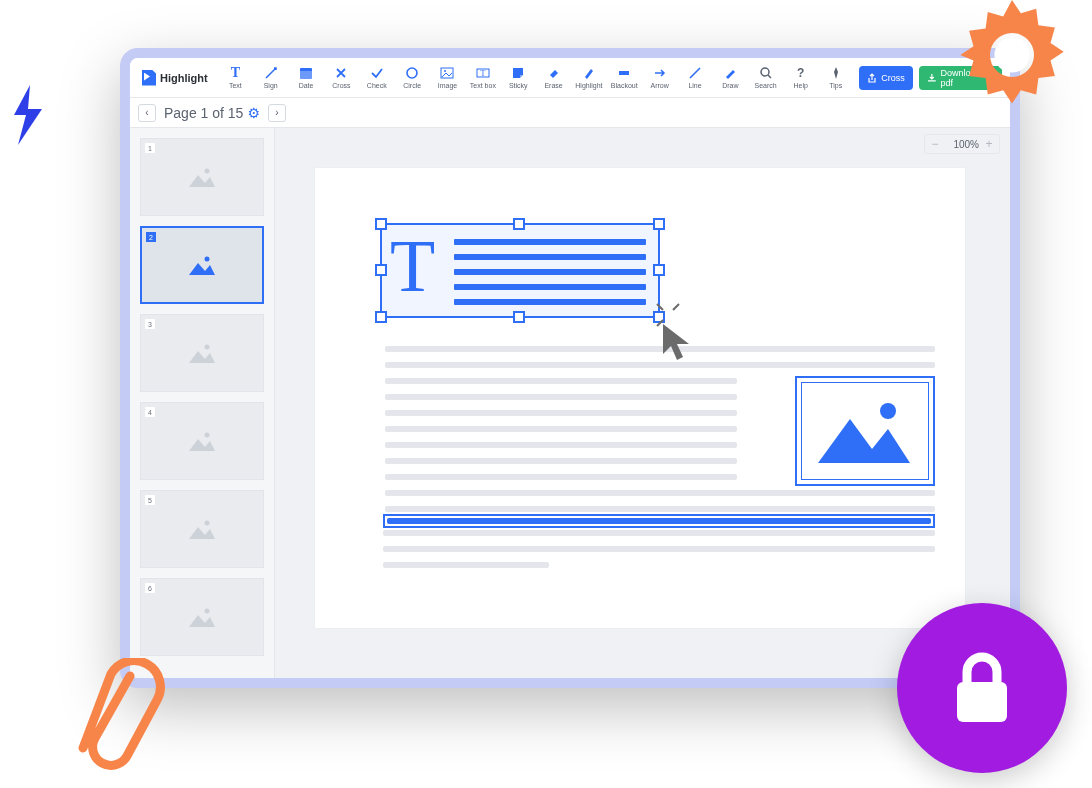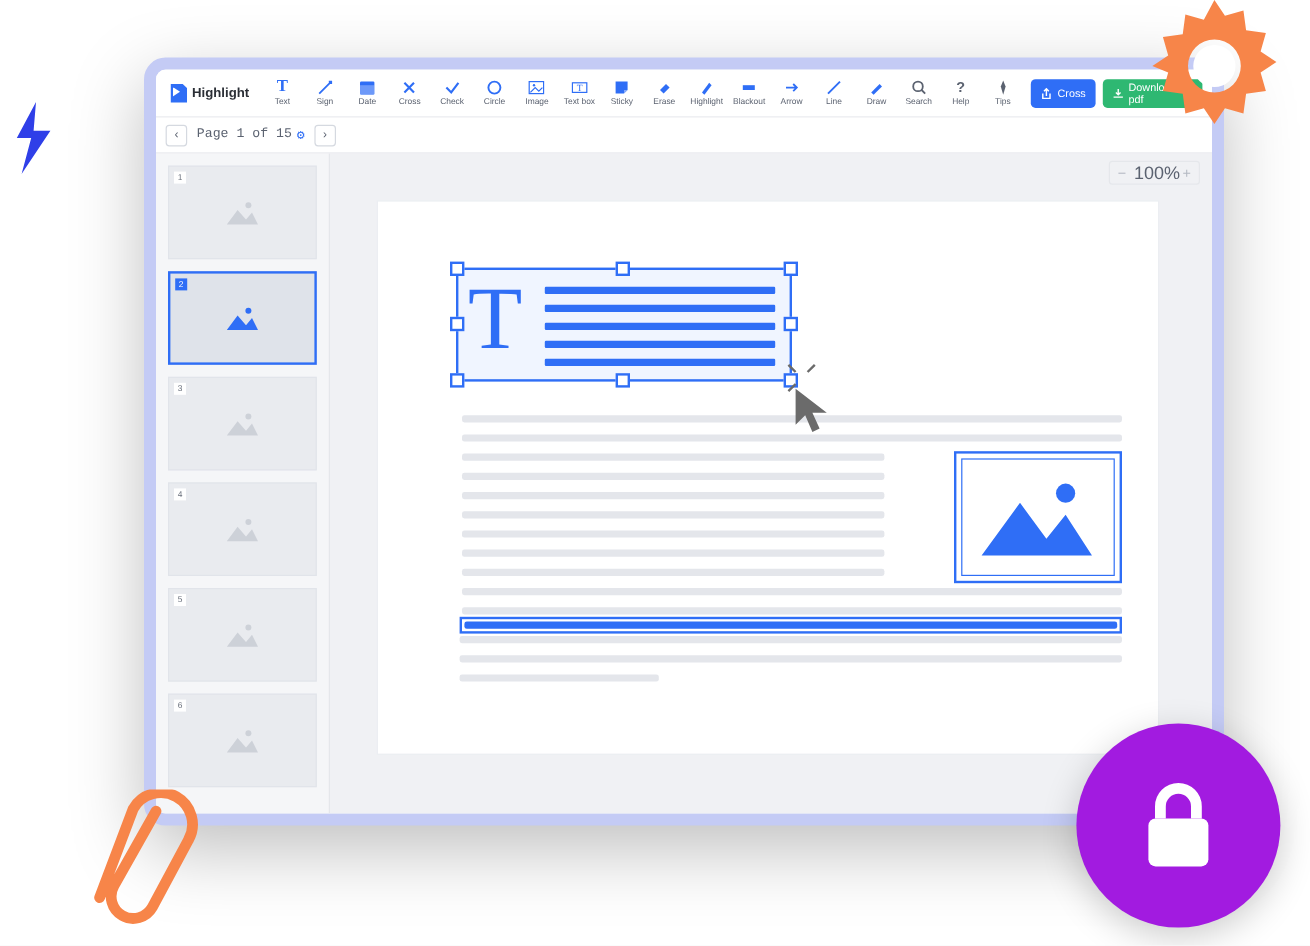--- a/index.html
+++ b/index.html
@@ -132,26 +132,26 @@
   .btn.share { background:#2f6ef6;}
   .btn.dl { background:#2eb872;}
 
   .subbar {
     display:flex; align-items:center; justify-content:space-between;
     background:#fff; border-bottom:1px solid #e5e7eb;
     height: 30px; padding: 0 8px;
   }
   .pager{ display:flex; align-items:center; gap:8px;}
   .pg-btn{ width:18px;height:18px;border:1px solid #d5d9e0;border-radius:3px;display:flex;align-items:center;justify-content:center;color:#5b6270;font-size:10px;cursor:pointer;}
-  .pg-text{font-size:11px;color:#5b6270;display:flex;align-items:flex-start;gap:4px;font-family:Liberation Mono, monospace;}
+  .pg-text{font-size:14px;color:#5b6270;display:flex;align-items:center;gap:4px;}
   .gear-mini{color:#2f6ef6;}
 
   .zoom{ display:flex; align-items:center; gap:0; border:1px solid #e5e7eb; border-radius:3px; height:20px;}
   .zoom .zb{ width:20px;height:100%;display:flex;align-items:center;justify-content:center;color:#b3b8c2;font-size:12px;cursor:pointer;}
-  .zoom .zv{ width:34px;text-align:right;font-size:15px;color:#5b6270;}
+  .zoom .zv{ width:34px;text-align:right;font-size:10px;color:#5b6270;}
 
   .content{ display:flex; height: calc(100% - 70px);}
   .sidebar{
     width:145px; background:#f5f6f8; border-right:1px solid #e5e7eb;
     padding:10px 10px; overflow:hidden;
   }
   .thumb{
     position:relative; width:124px; height:78px; background:#e9ebef;
     border:1px solid #e1e4ea; margin-bottom:10px;
     display:flex;align-items:center;justify-content:center;

